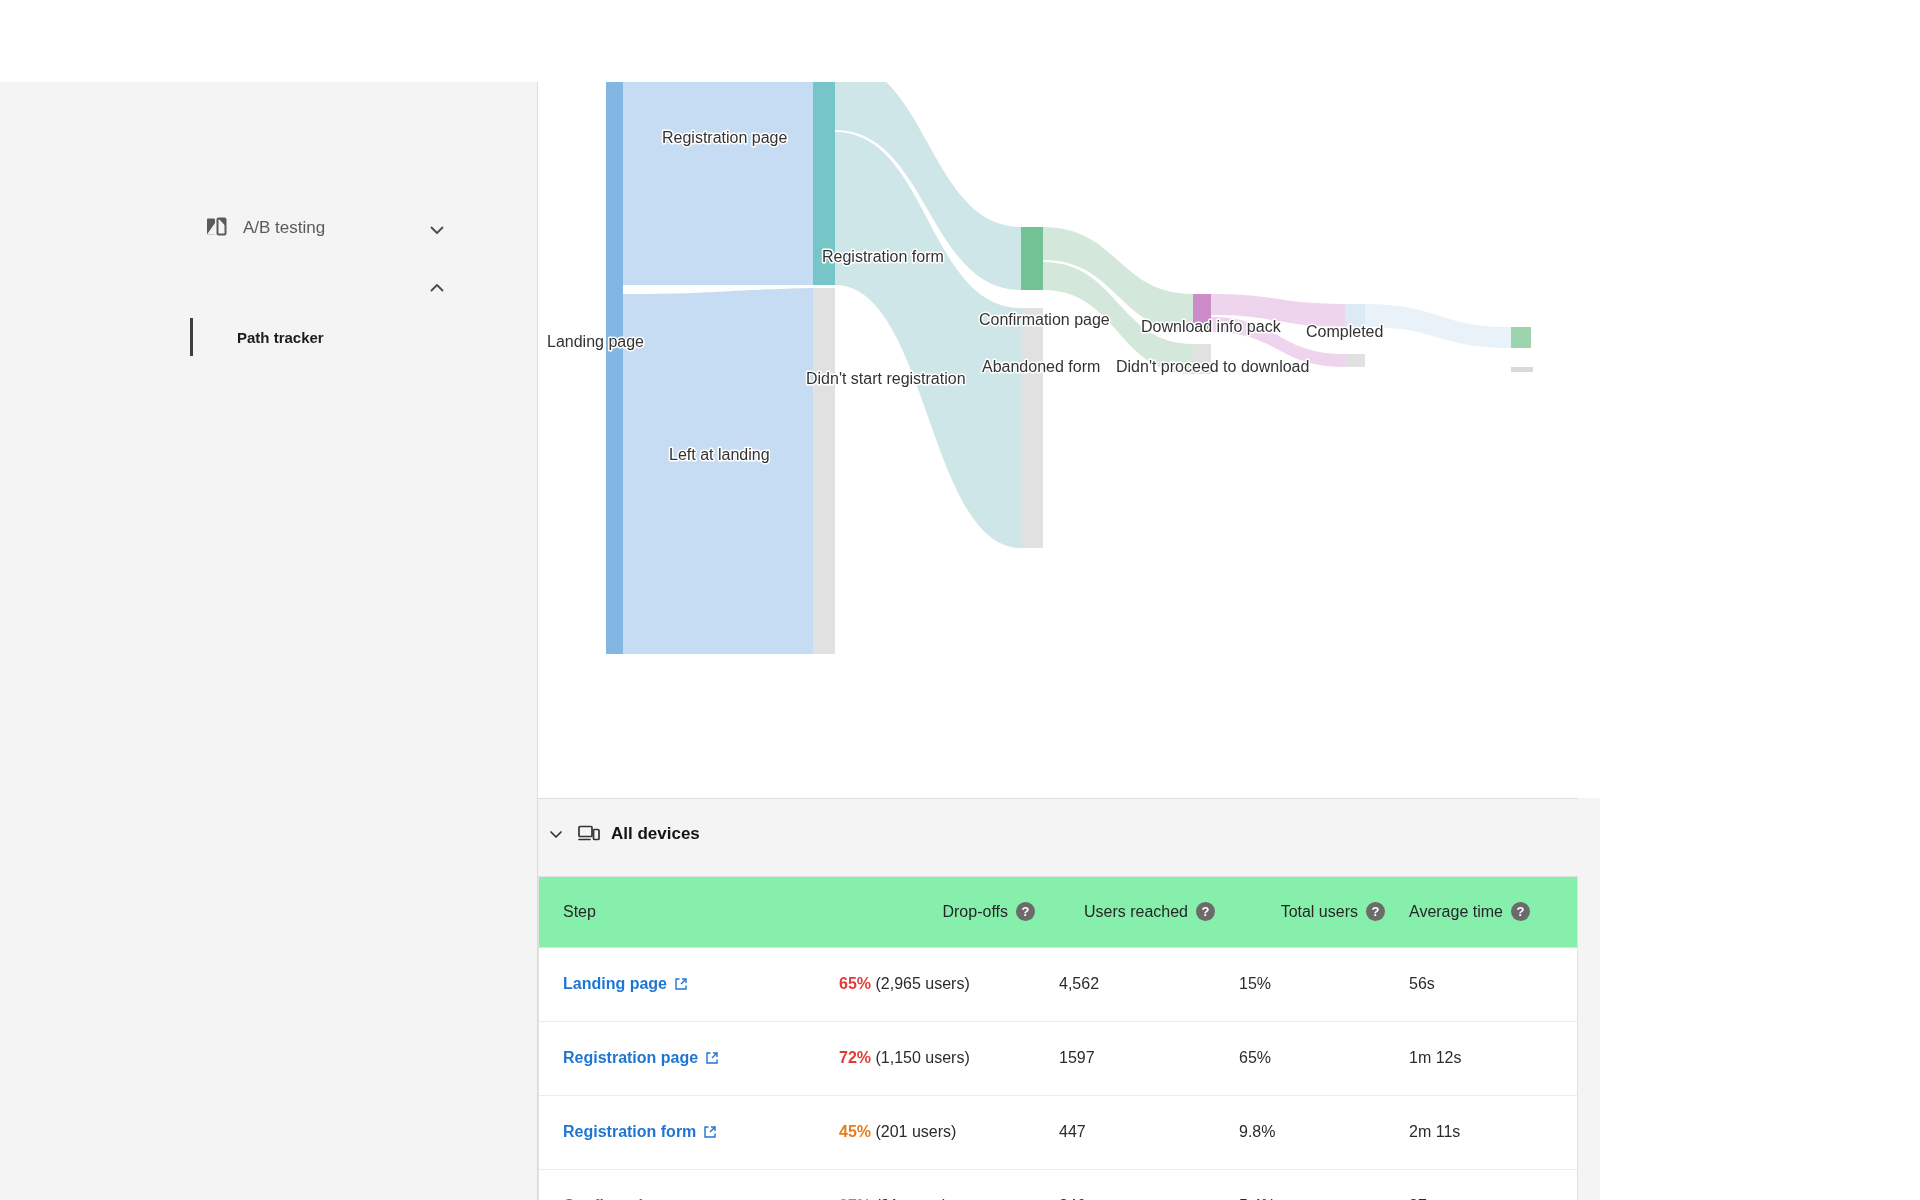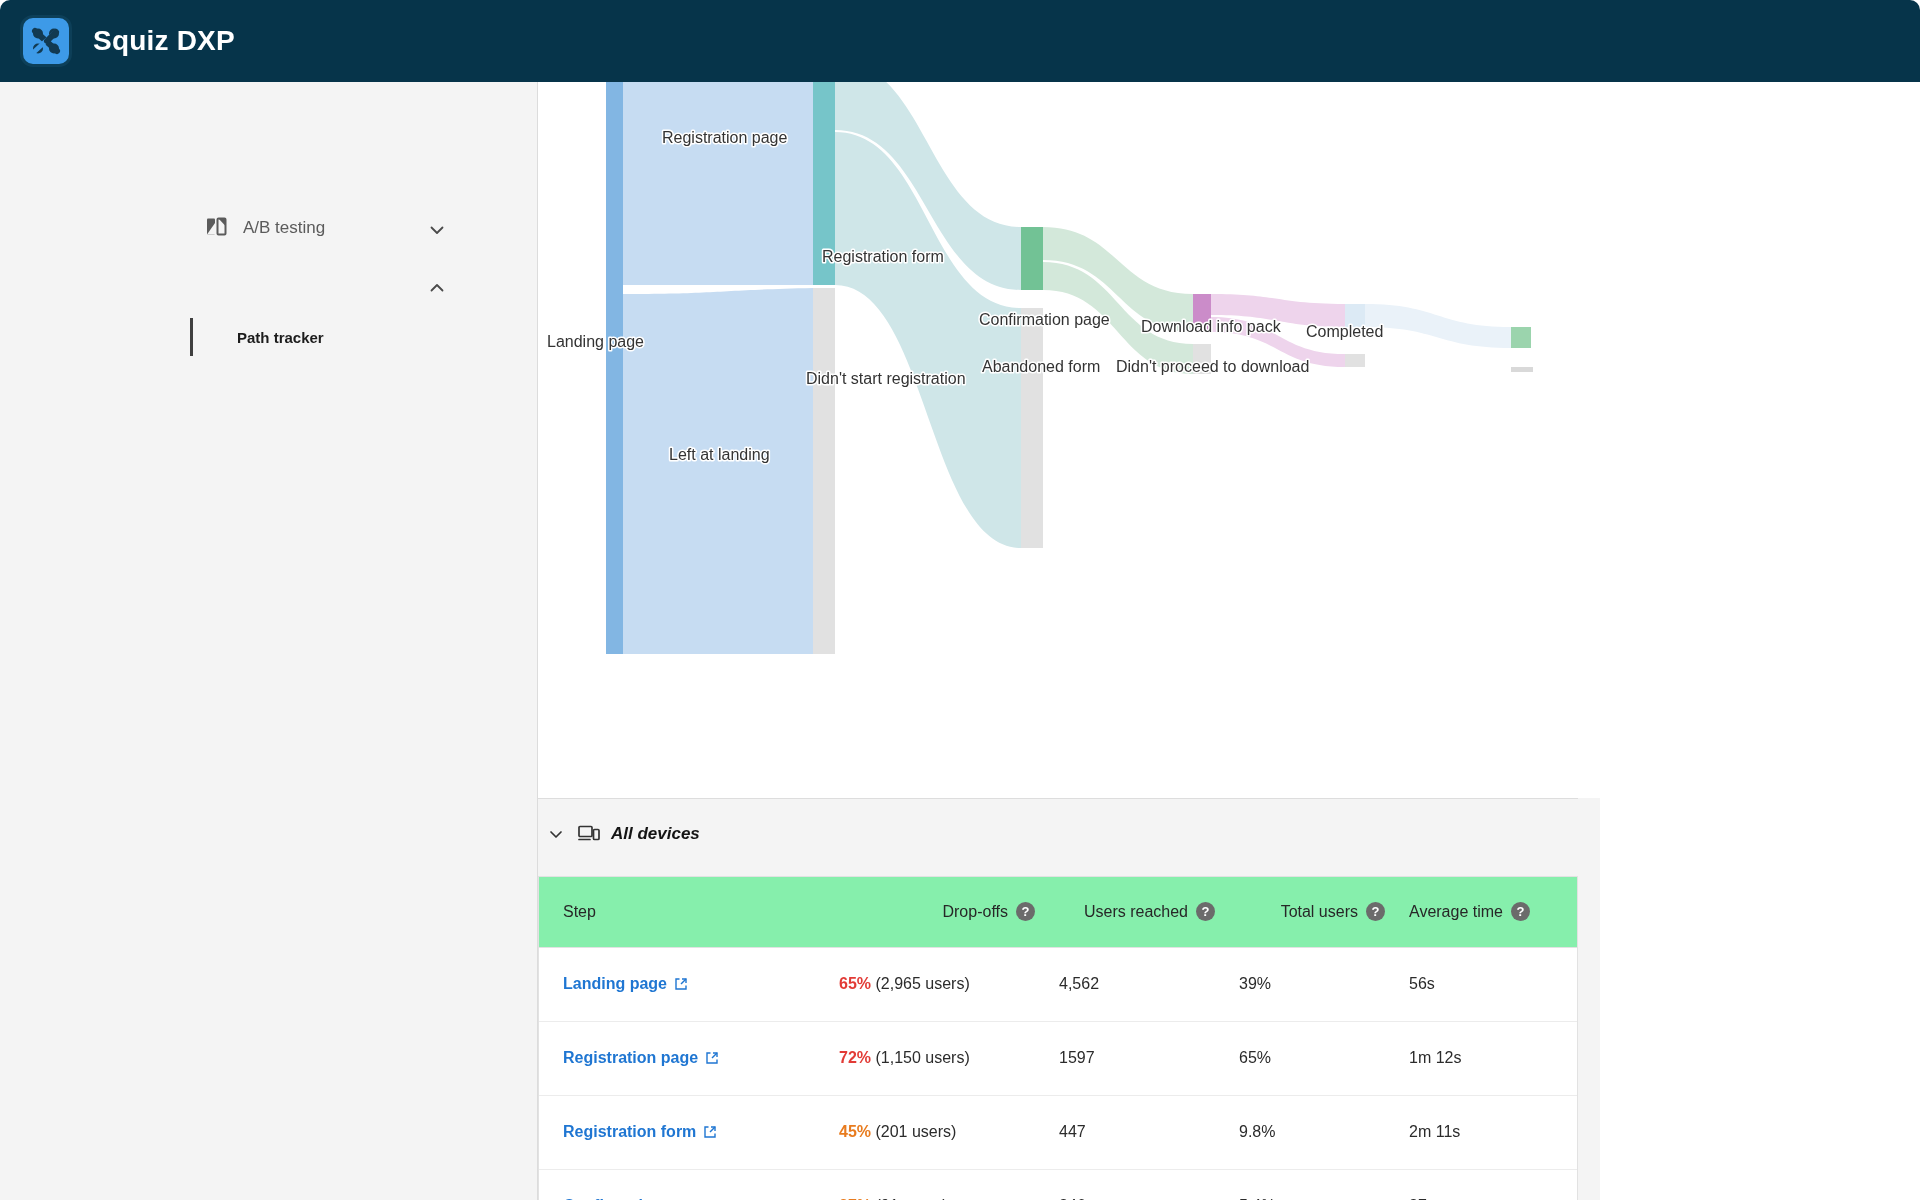--- a/index.html
+++ b/index.html
@@ -105,21 +105,20 @@
     width: 1040px; height: 1px;
     background: #dddddd;
   }
 
   
   .devices-row {
     position: absolute;
     left: 10px; top: 742px;
     display: flex; align-items: center;
     cursor: pointer;
-    font-style: italic;
   }
   .devices-chev { width: 16px; height: 16px; margin-right: 14px; }
   .devices-icon { width: 22px; height: 20px; margin-right: 11px; }
   .devices-label {
     font-size: 17px; font-weight: bold; color: #141414;
   }
 
   
   .table-wrap {
     position: absolute;
@@ -177,34 +176,20 @@
     stroke: #ffffff;
     stroke-width: 3px;
     stroke-linejoin: round;
   }
 </style>
 </head>
 <body>
 
 <div class="app">
 
-  <div class="topbar">
-    <div class="logo-box">
-      <svg width="34" height="34" viewBox="0 0 34 34">
-        <circle cx="9" cy="9.5" r="5" fill="#123a52"></circle>
-        <circle cx="25" cy="9.5" r="5" fill="#123a52"></circle>
-        <circle cx="9" cy="24.5" r="5" fill="#123a52"></circle>
-        <circle cx="25" cy="24.5" r="5" fill="#123a52"></circle>
-        <path d="M6 7 L28 27" stroke="#123a52" stroke-width="6" stroke-linecap="round"></path>
-        <path d="M28 7 L6 27" stroke="#3d9ae8" stroke-width="5" stroke-linecap="round"></path>
-        <path d="M27 8 L18 17" stroke="#123a52" stroke-width="6" stroke-linecap="round"></path>
-      </svg>
-    </div>
-    <div class="brand-title">Squiz DXP</div>
-  </div>
 
   <div class="sidebar">
 
     <div class="nav-item" style="left:205px; top:133px;">
       <span class="nav-icon">
         <svg width="21" height="21" viewBox="0 0 21 21">
           <rect x="1" y="2.5" width="8" height="16" rx="1" fill="#5b5b5b"></rect>
           <rect x="11.5" y="2.5" width="8" height="16" rx="1" fill="none" stroke="#5b5b5b" stroke-width="2"></rect>
           <path d="M1 18.5 L9 7 L9 18.5 Z" fill="#f4f4f4"></path>
           <path d="M19.5 2.5 L12.5 2.5 L19.5 10 Z" fill="#5b5b5b"></path>
@@ -344,21 +329,21 @@
                       <path d="M12 2 L7 7" stroke="#1f76d2" stroke-width="1.4"></path>
                     </svg>
                 </span>
               </span>
             </td>
             <td class="c-drop">
               <span class="pct-red">65%</span>
               <span class="users-note">(2,965 users)</span>
             </td>
             <td class="c-reach">4,562</td>
-            <td class="c-total">39%</td>
+            <td class="c-total">15%</td>
             <td class="c-avg">56s</td>
           </tr>
 
           <tr>
             <td class="c-step">
               <span class="step-link">
                 <span>Registration page</span>
                 <span class="ext-icon">
                   <svg width="14" height="14" viewBox="0 0 14 14">
                       <path d="M5.5 2 H2 V12 H12 V8.5" fill="none" stroke="#1f76d2" stroke-width="1.4"></path>

